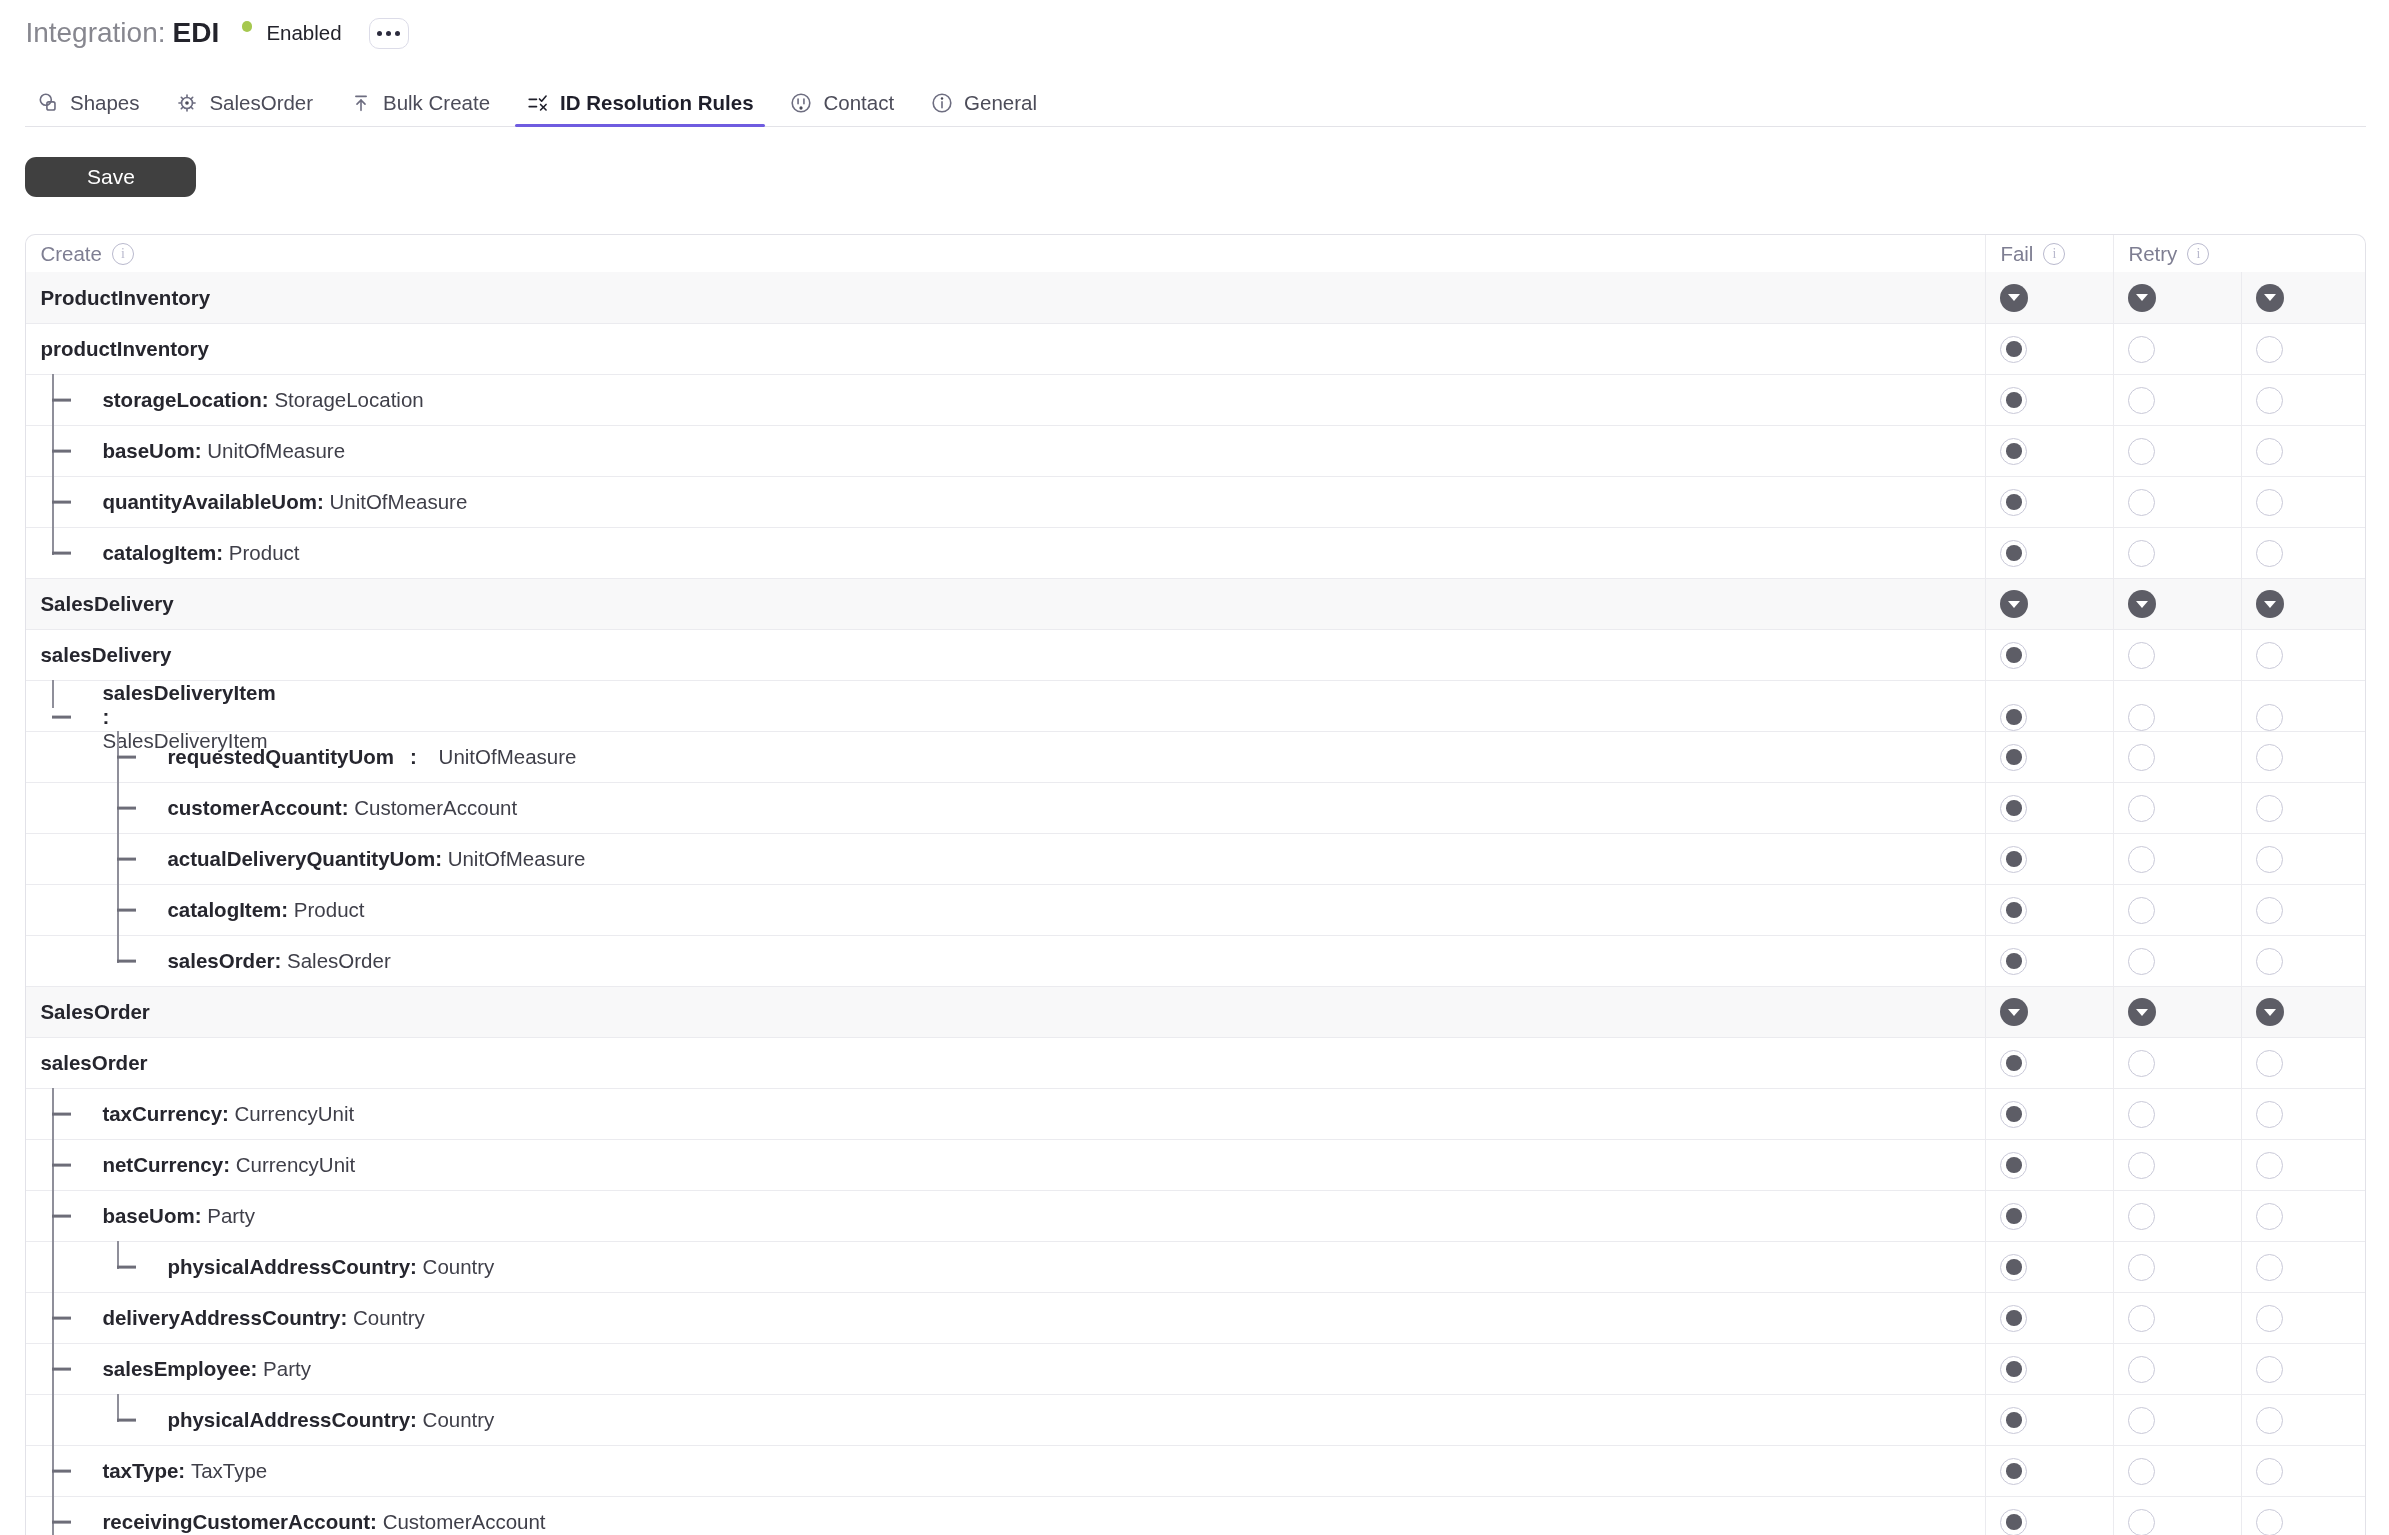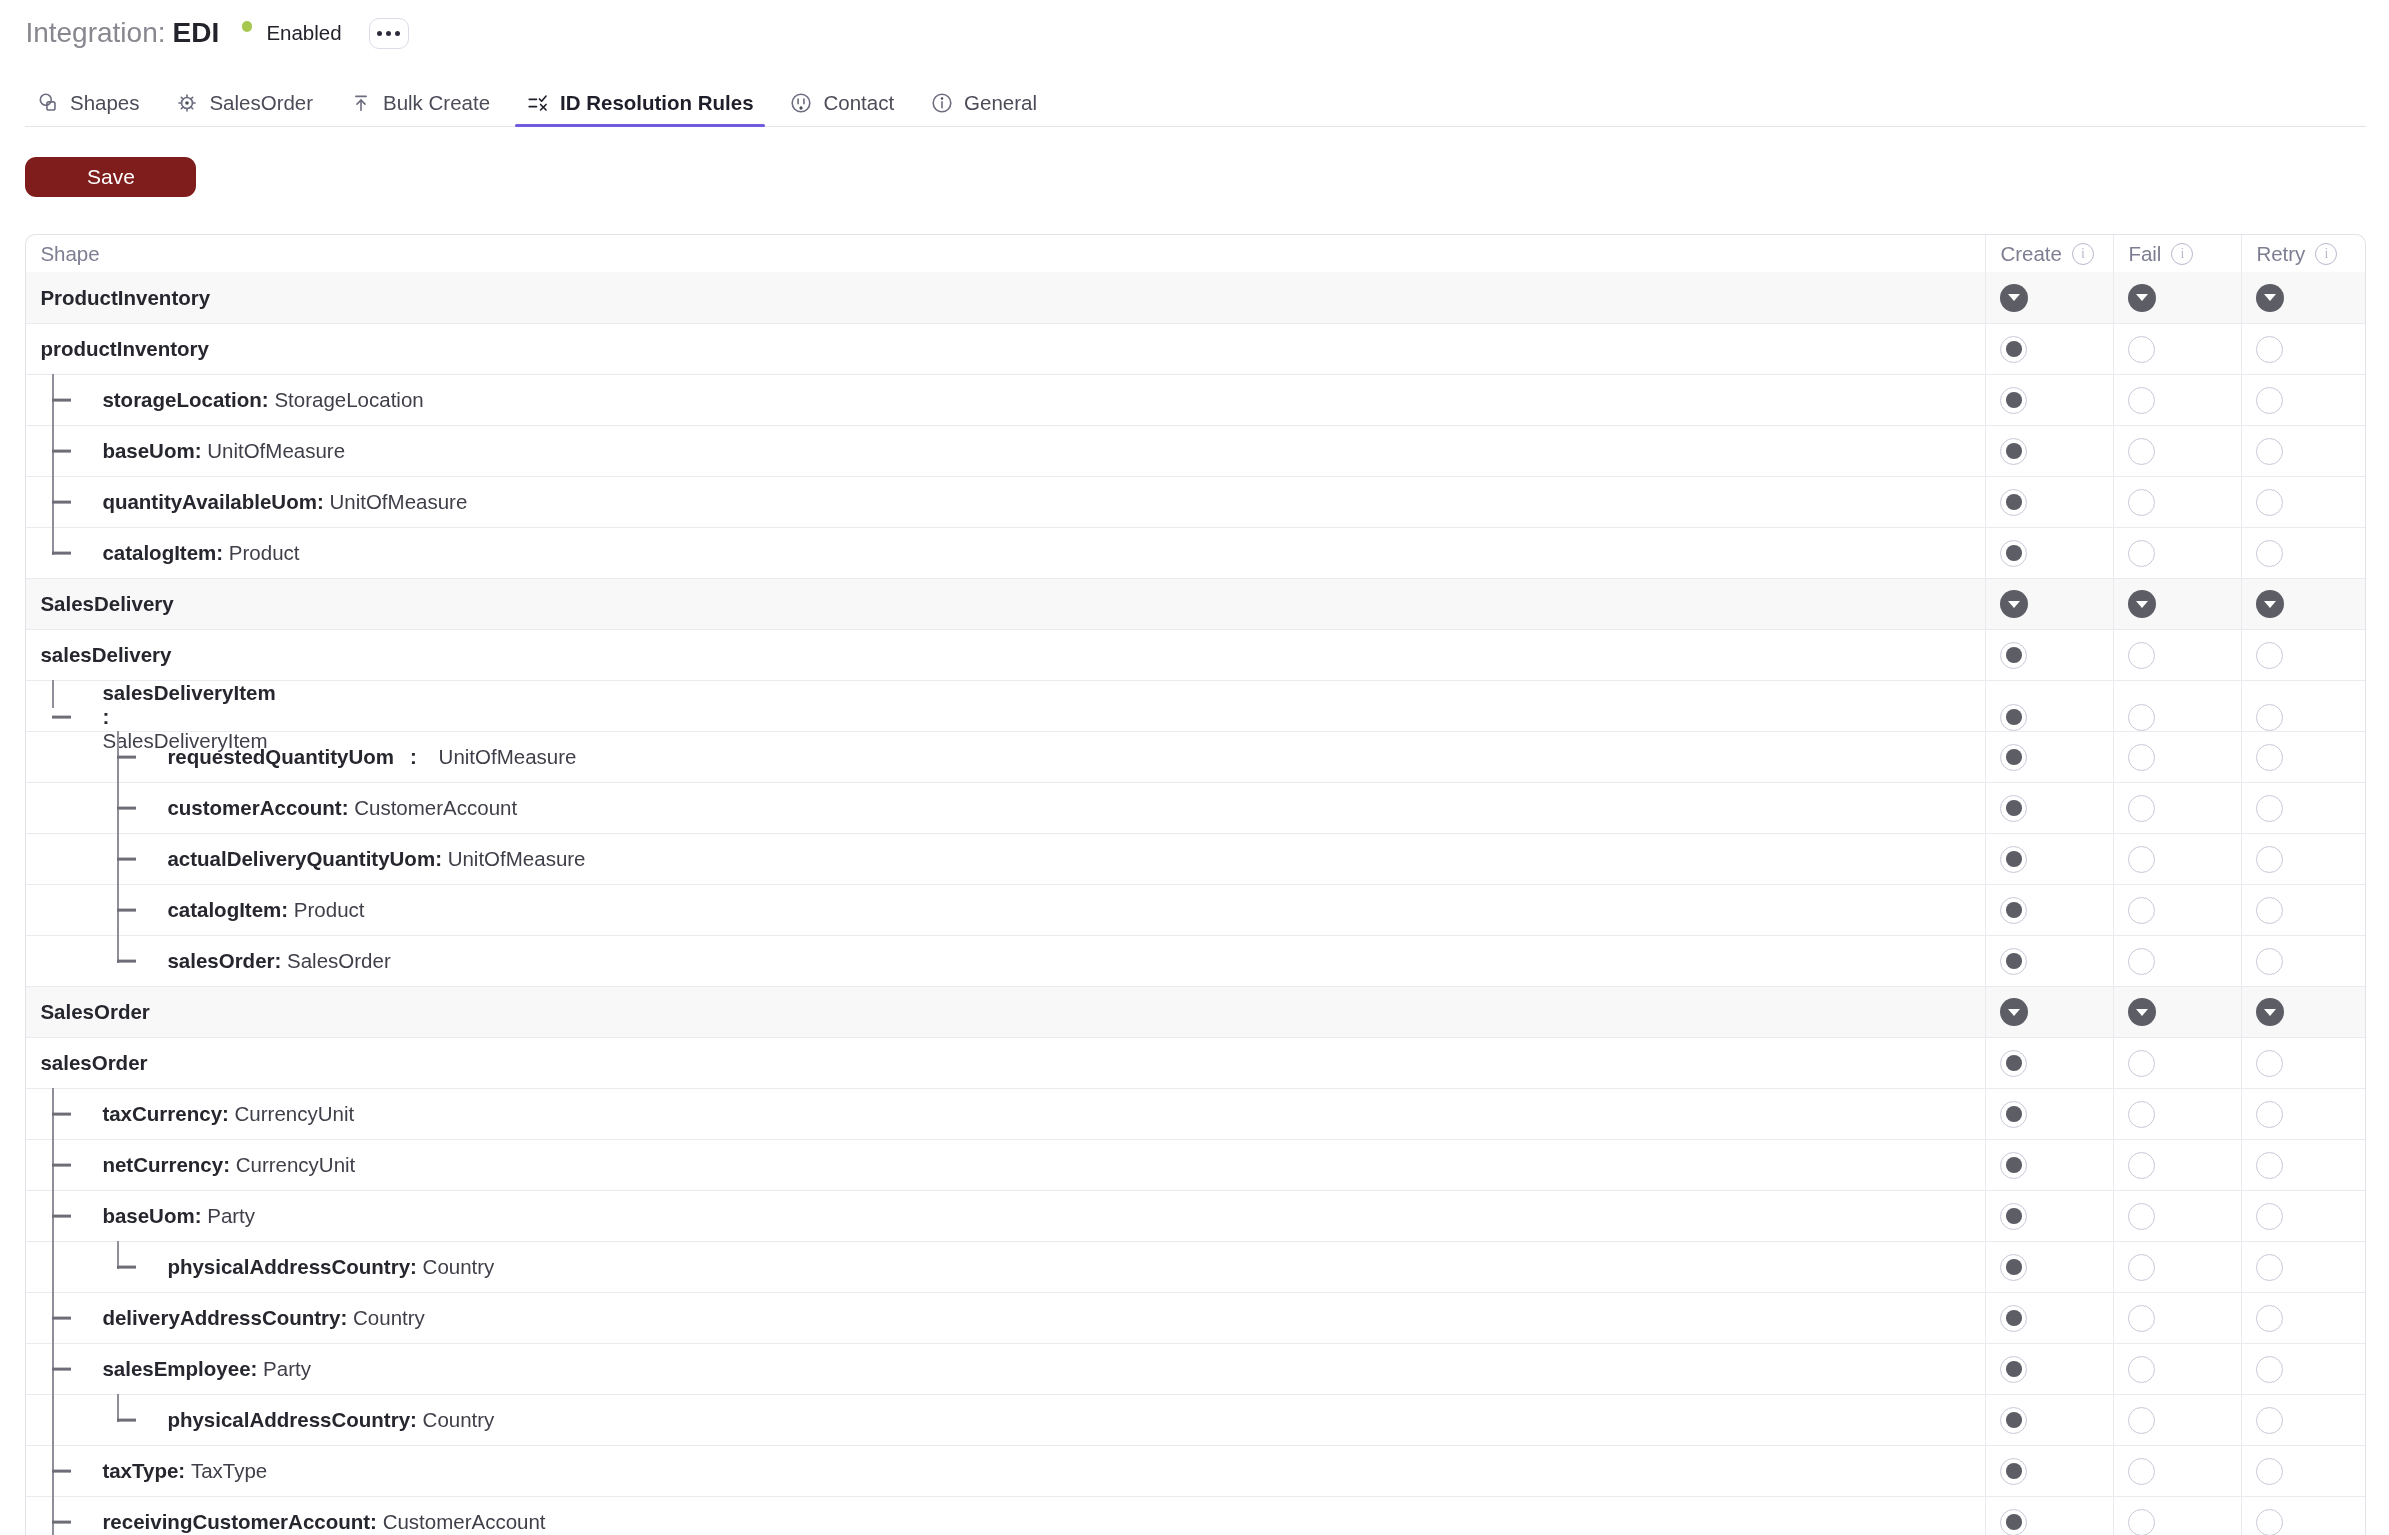--- a/index.html
+++ b/index.html
@@ -43,21 +43,21 @@
   .tab.active svg { stroke: #1f1f2b; }
   .tab.active::after {
     content: ""; position: absolute; left: 0; right: 0; bottom: -1.4px;
     height: 3.5px; background: #6f5ce0; border-radius: 2.1px;
   }
 
   
   .save-btn {
     display: block; margin: 30px 0 0 25.4px;
     width: 171px; height: 40px; border: none; border-radius: 11.3px;
-    background: #7f1d1d; color: #ffffff; font-size: 21px;
+    background: #404040; color: #ffffff; font-size: 21px;
     font-family: "Liberation Sans", sans-serif; cursor: default;
   }
 
   
   .rules-table {
     margin: 37px 0 0 25.4px; width: 2341px;
     border: 1.4px solid #e2e2e8; border-bottom: none;
     border-radius: 10px 10px 0 0; overflow: hidden; background: #fff;
   }
   .t-row { display: grid; grid-template-columns: 1959px 128px 128px 1fr; }
@@ -187,23 +187,20 @@
       </svg>
       <span>General</span>
     </div>
   </div>
 
 <button class="save-btn">Save</button>
 
 <div class="rules-table">
   <div class="t-row t-head">
     <div class="t-cell">
-      <span>Shape</span>
-    </div>
-    <div class="t-cell">
       <span>Create</span>
       <span class="info-icon">i</span>
     </div>
     <div class="t-cell">
       <span>Fail</span>
       <span class="info-icon">i</span>
     </div>
     <div class="t-cell">
       <span>Retry</span>
       <span class="info-icon">i</span>

